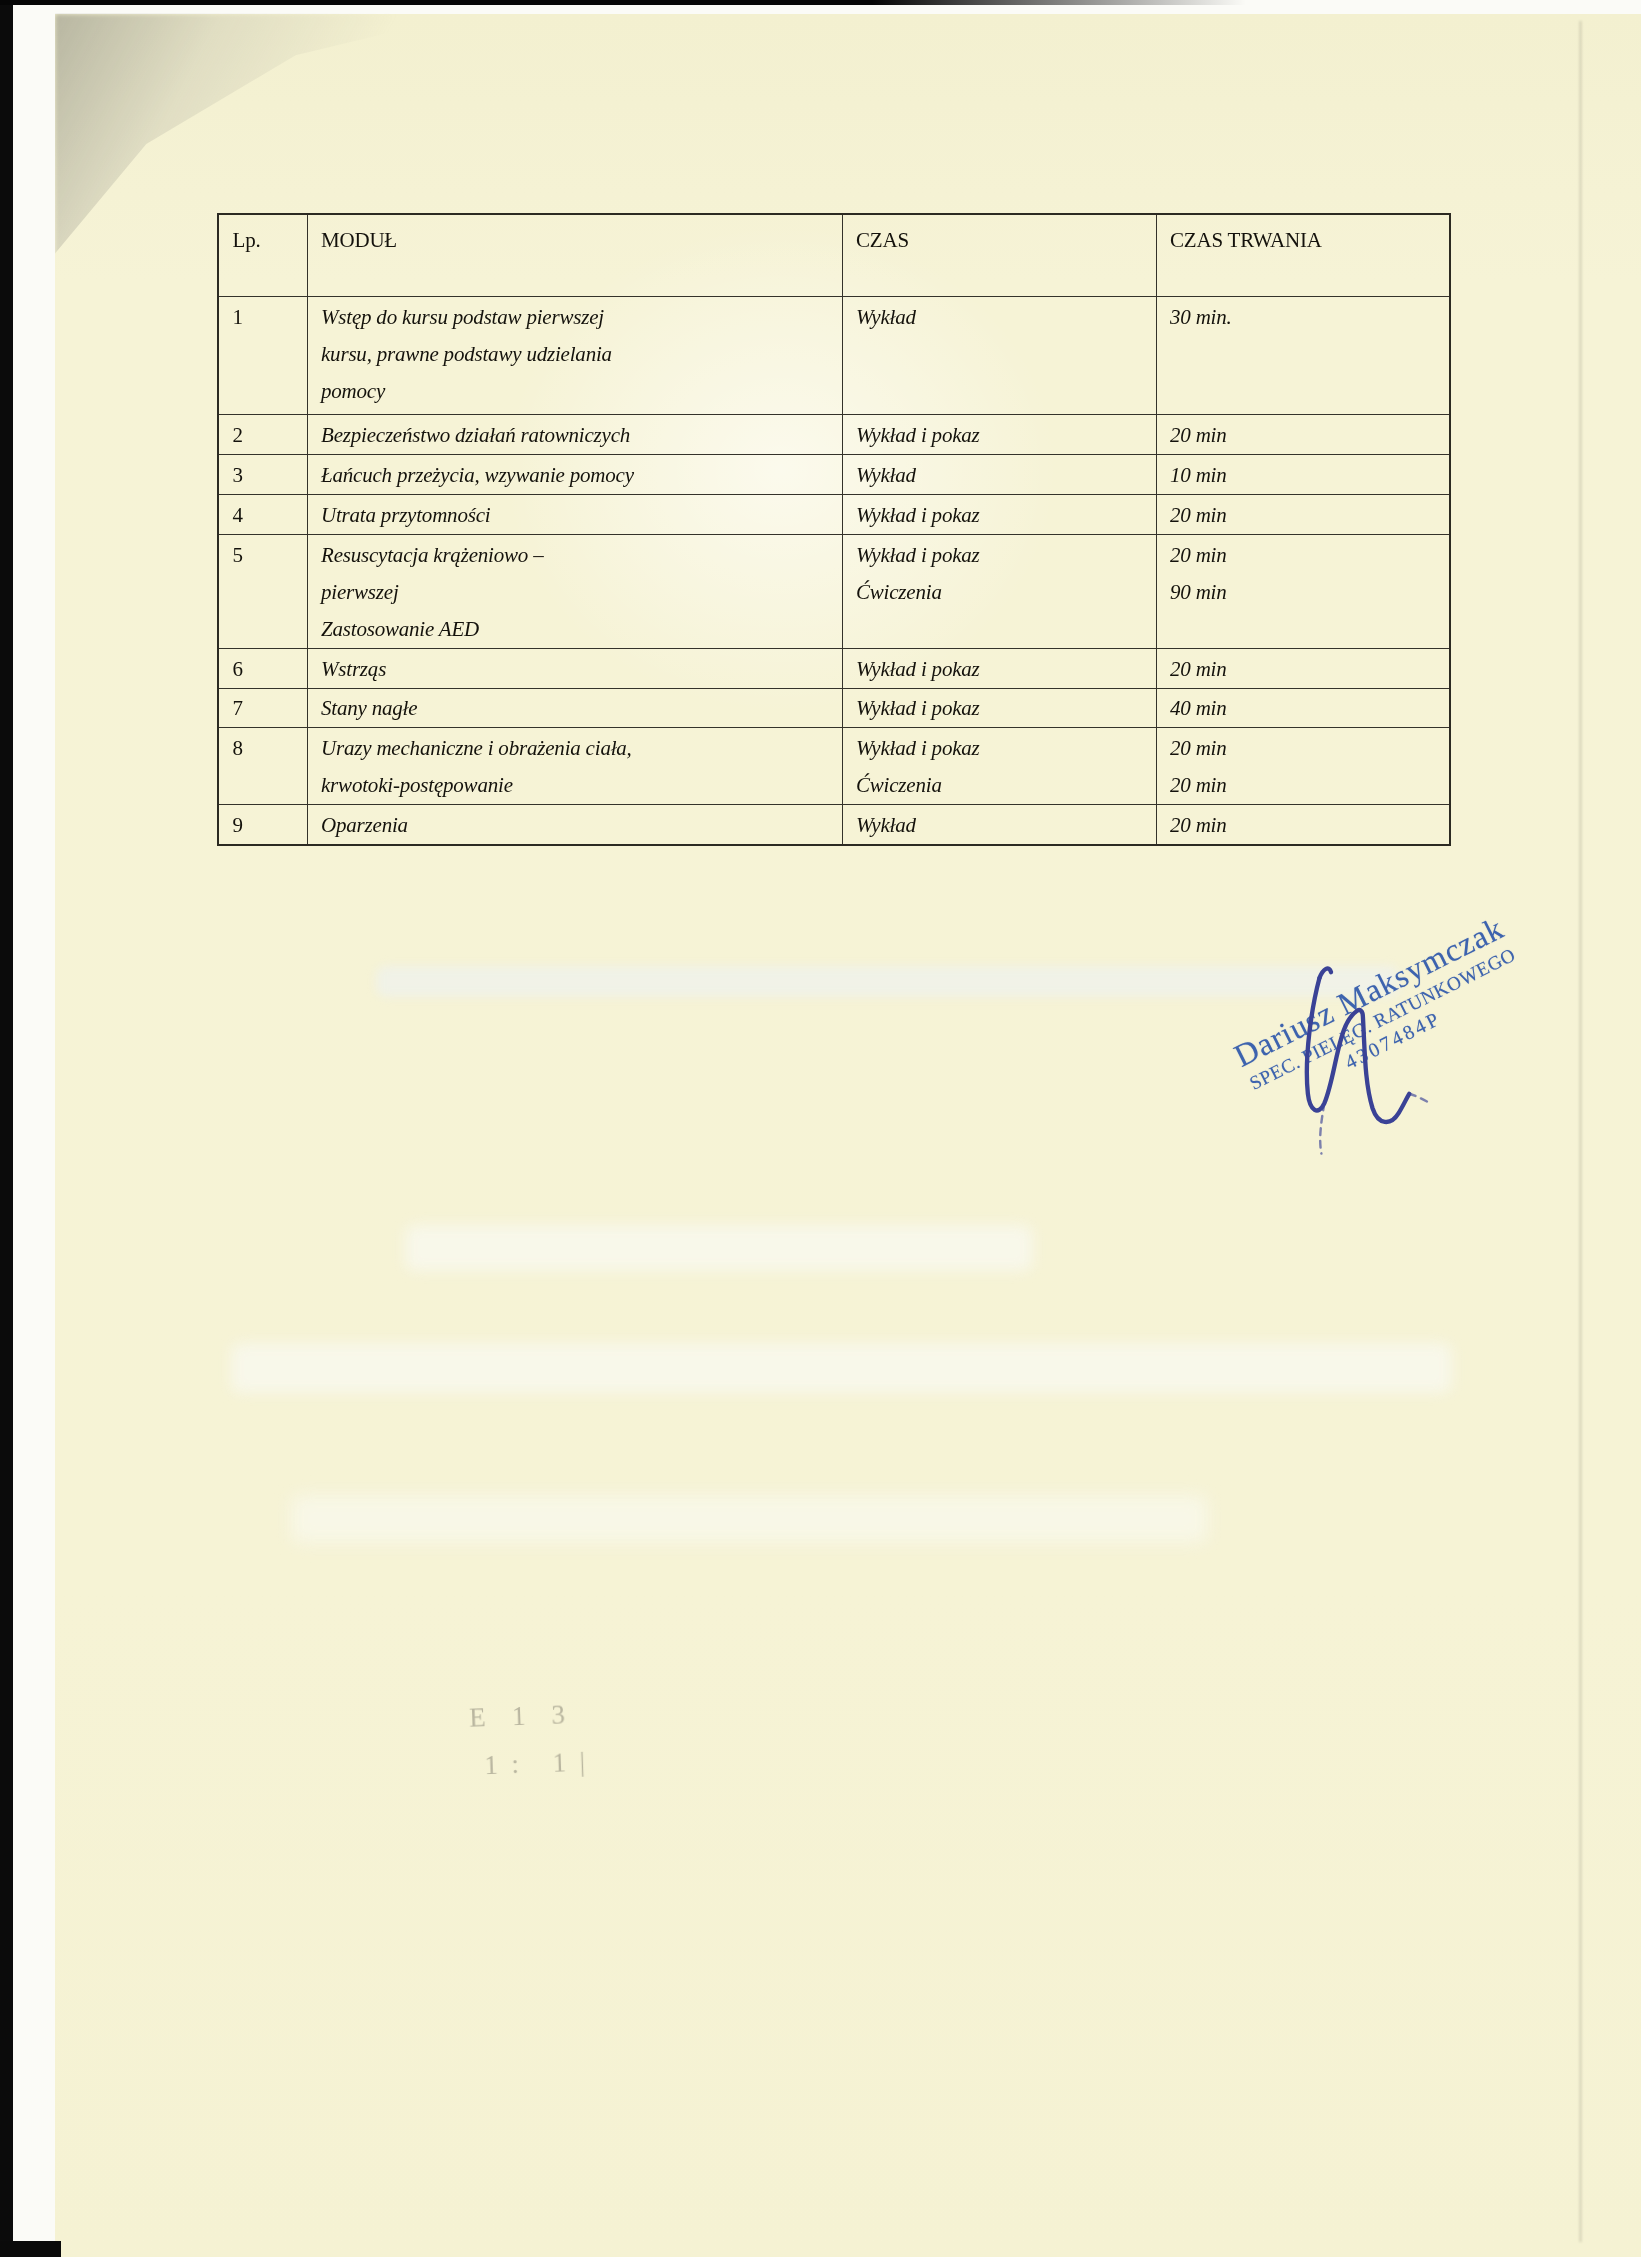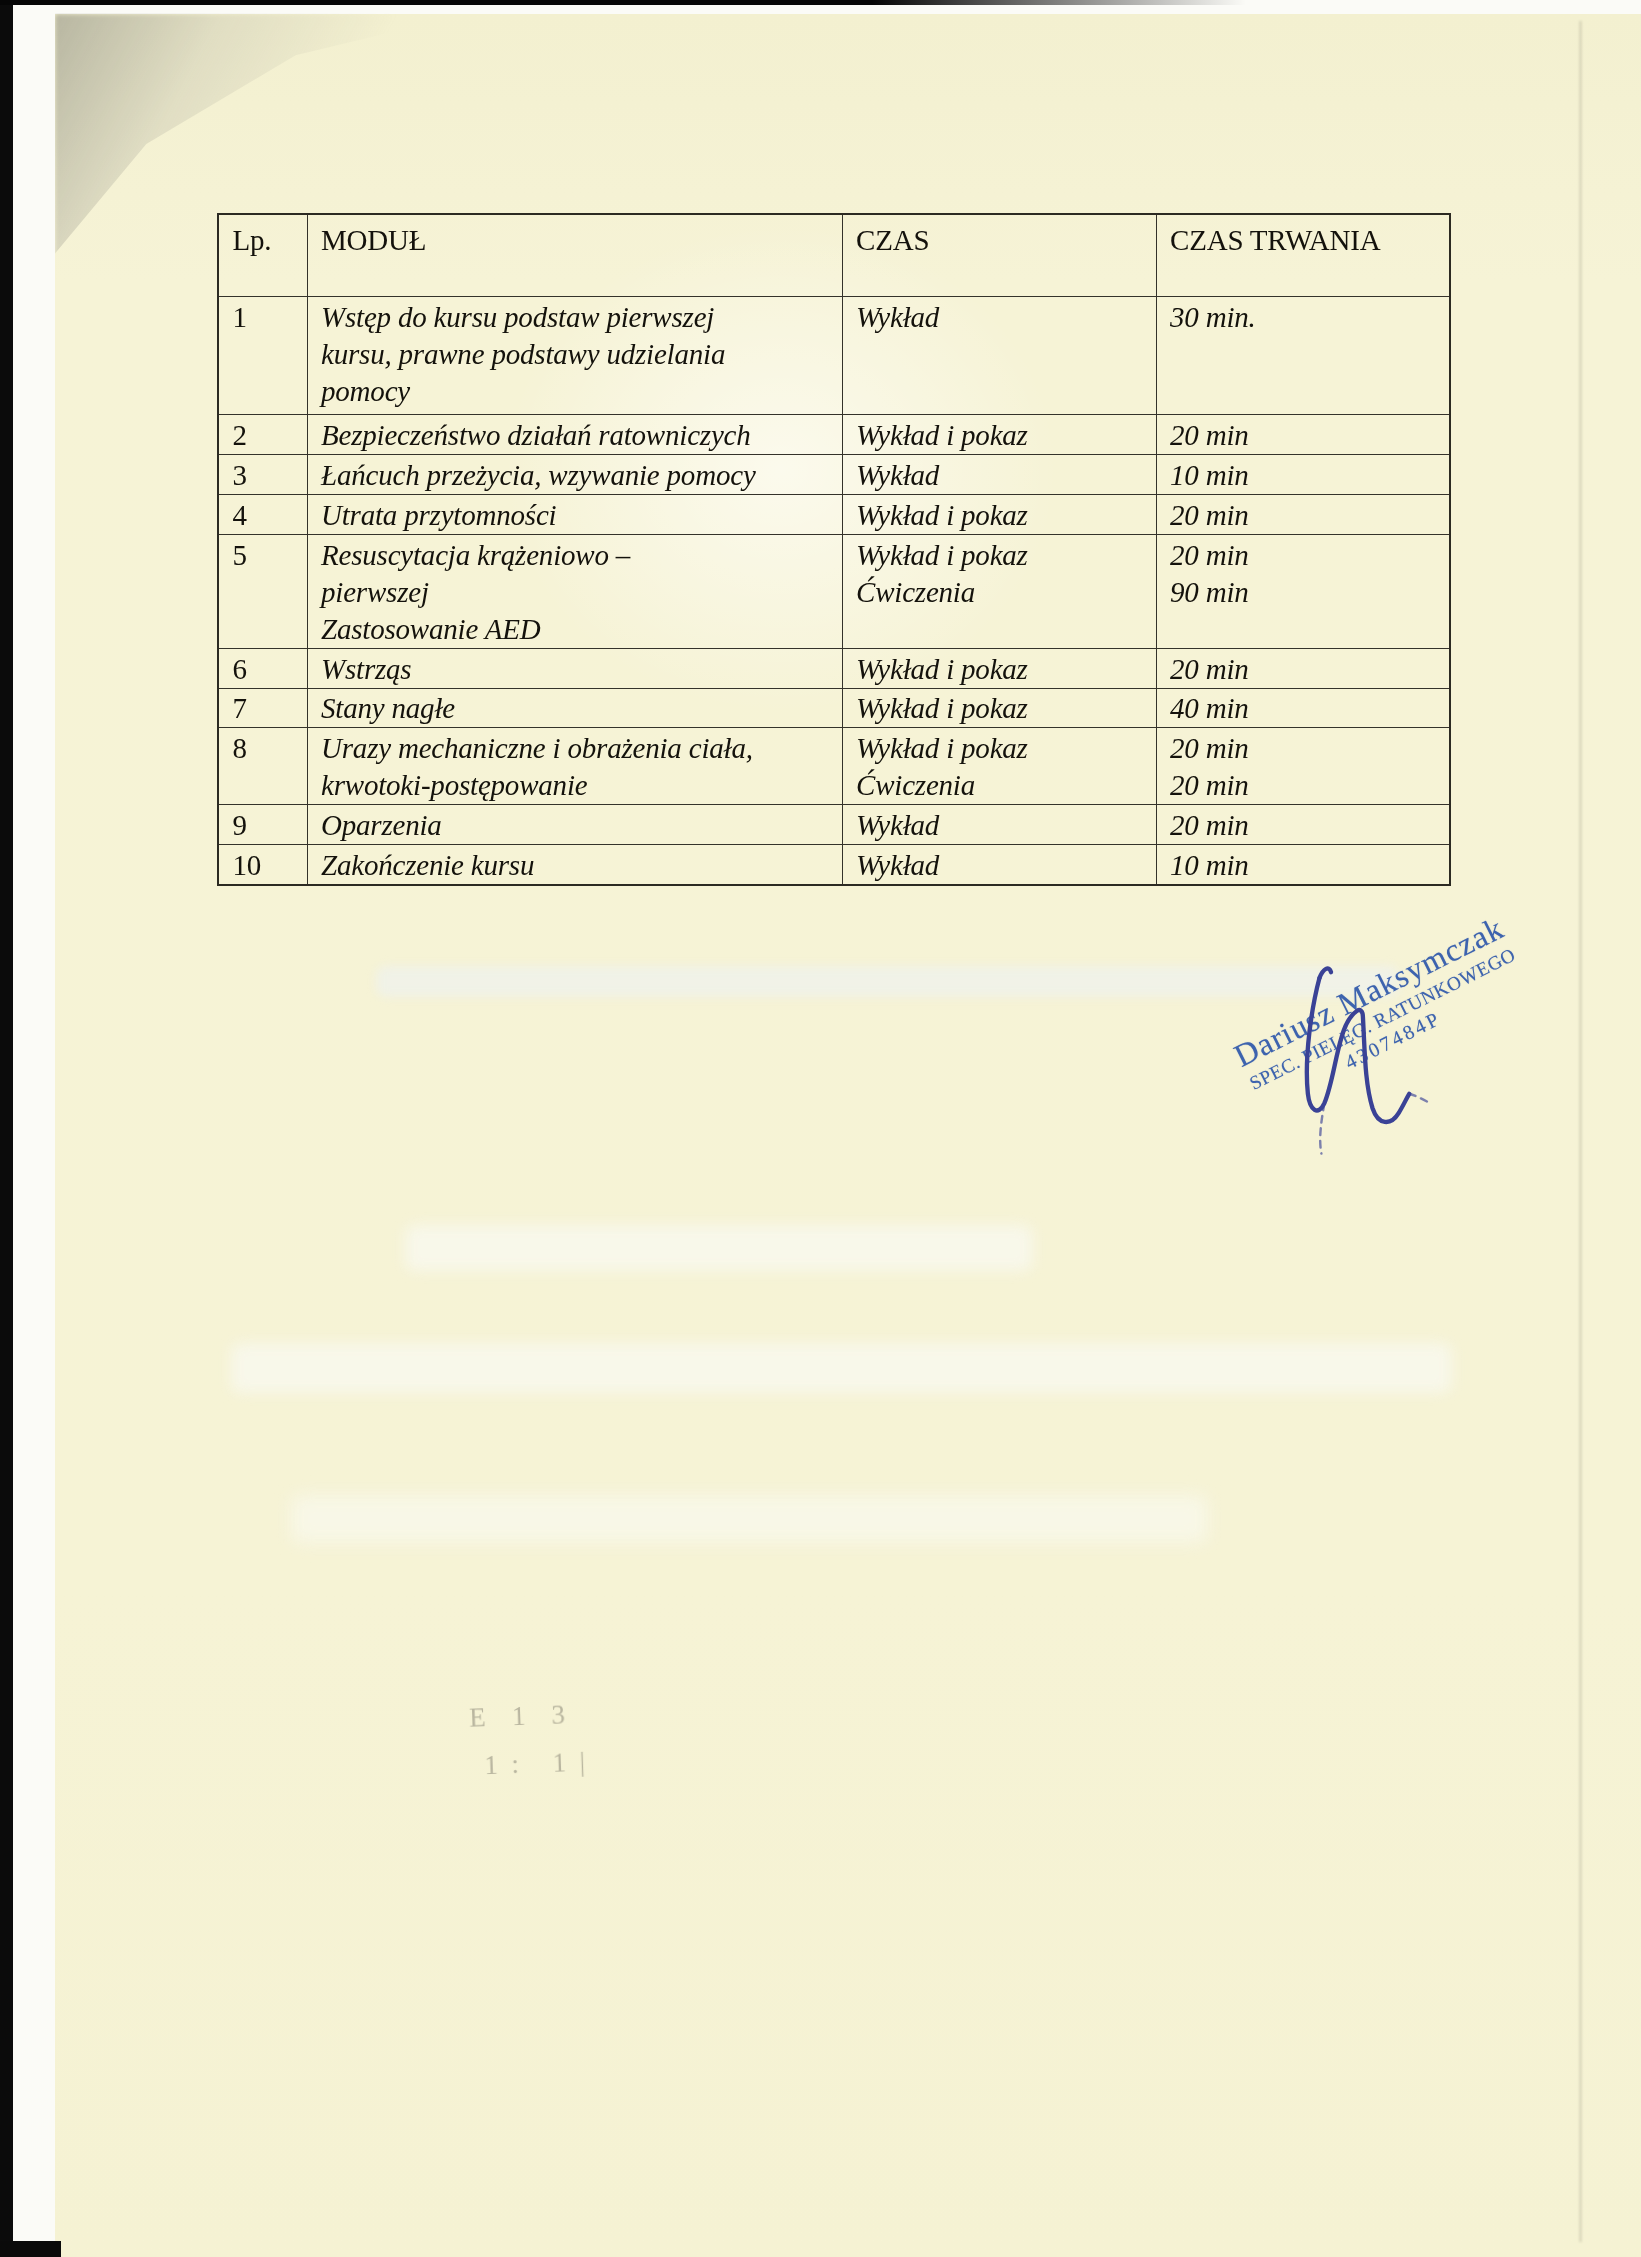--- a/index.html
+++ b/index.html
@@ -41,21 +41,21 @@
     border:2.9px solid #2c2a22;
   }
   table.prog col.c-lp{width:89px;}
   table.prog col.c-modul{width:535px;}
   table.prog col.c-forma{width:314px;}
   table.prog col.c-czas{width:294px;}
   table.prog th, table.prog td{
     border:1.9px solid #34322a;
     vertical-align:top;text-align:left;
     padding:1.9px 3.9px 0 13.5px;
-    font-size:29px;line-height:37px;color:#14120c;font-weight:normal;
+    font-size:21px;line-height:37px;color:#14120c;font-weight:normal;
     letter-spacing:-0.2px;
     overflow:hidden;
   }
   table.prog th{height:74px;padding-top:7.7px;}
   tr.r1 td{height:115px;}
   tr.r2 td,tr.r3 td,tr.r4 td,tr.r6 td,tr.r7 td,tr.r9 td,tr.r10 td{height:37px;}
   tr.r5 td{height:110px;}
   tr.r8 td{height:71px;}
   .cell-line{white-space:nowrap;font-style:italic;}
   
@@ -224,32 +224,20 @@
         <td>
           <div class="cell-line">Oparzenia</div>
         </td>
         <td>
           <div class="cell-line">Wykład</div>
         </td>
         <td>
           <div class="cell-line">20 min</div>
         </td>
       </tr>
-      <tr class="r10">
-        <td>10</td>
-        <td>
-          <div class="cell-line">Zakończenie kursu</div>
-        </td>
-        <td>
-          <div class="cell-line">Wykład</div>
-        </td>
-        <td>
-          <div class="cell-line">10 min</div>
-        </td>
-      </tr>
     </tbody>
   </table>
 
   <div class="stamp">
     <div class="name">Dariusz Maksymczak</div>
     <div class="title">SPEC. PIELĘG. RATUNKOWEGO</div>
     <div class="number">4307484P</div>
   </div>
 
   <svg class="signature" width="174" height="222" viewBox="0 0 180 230">

